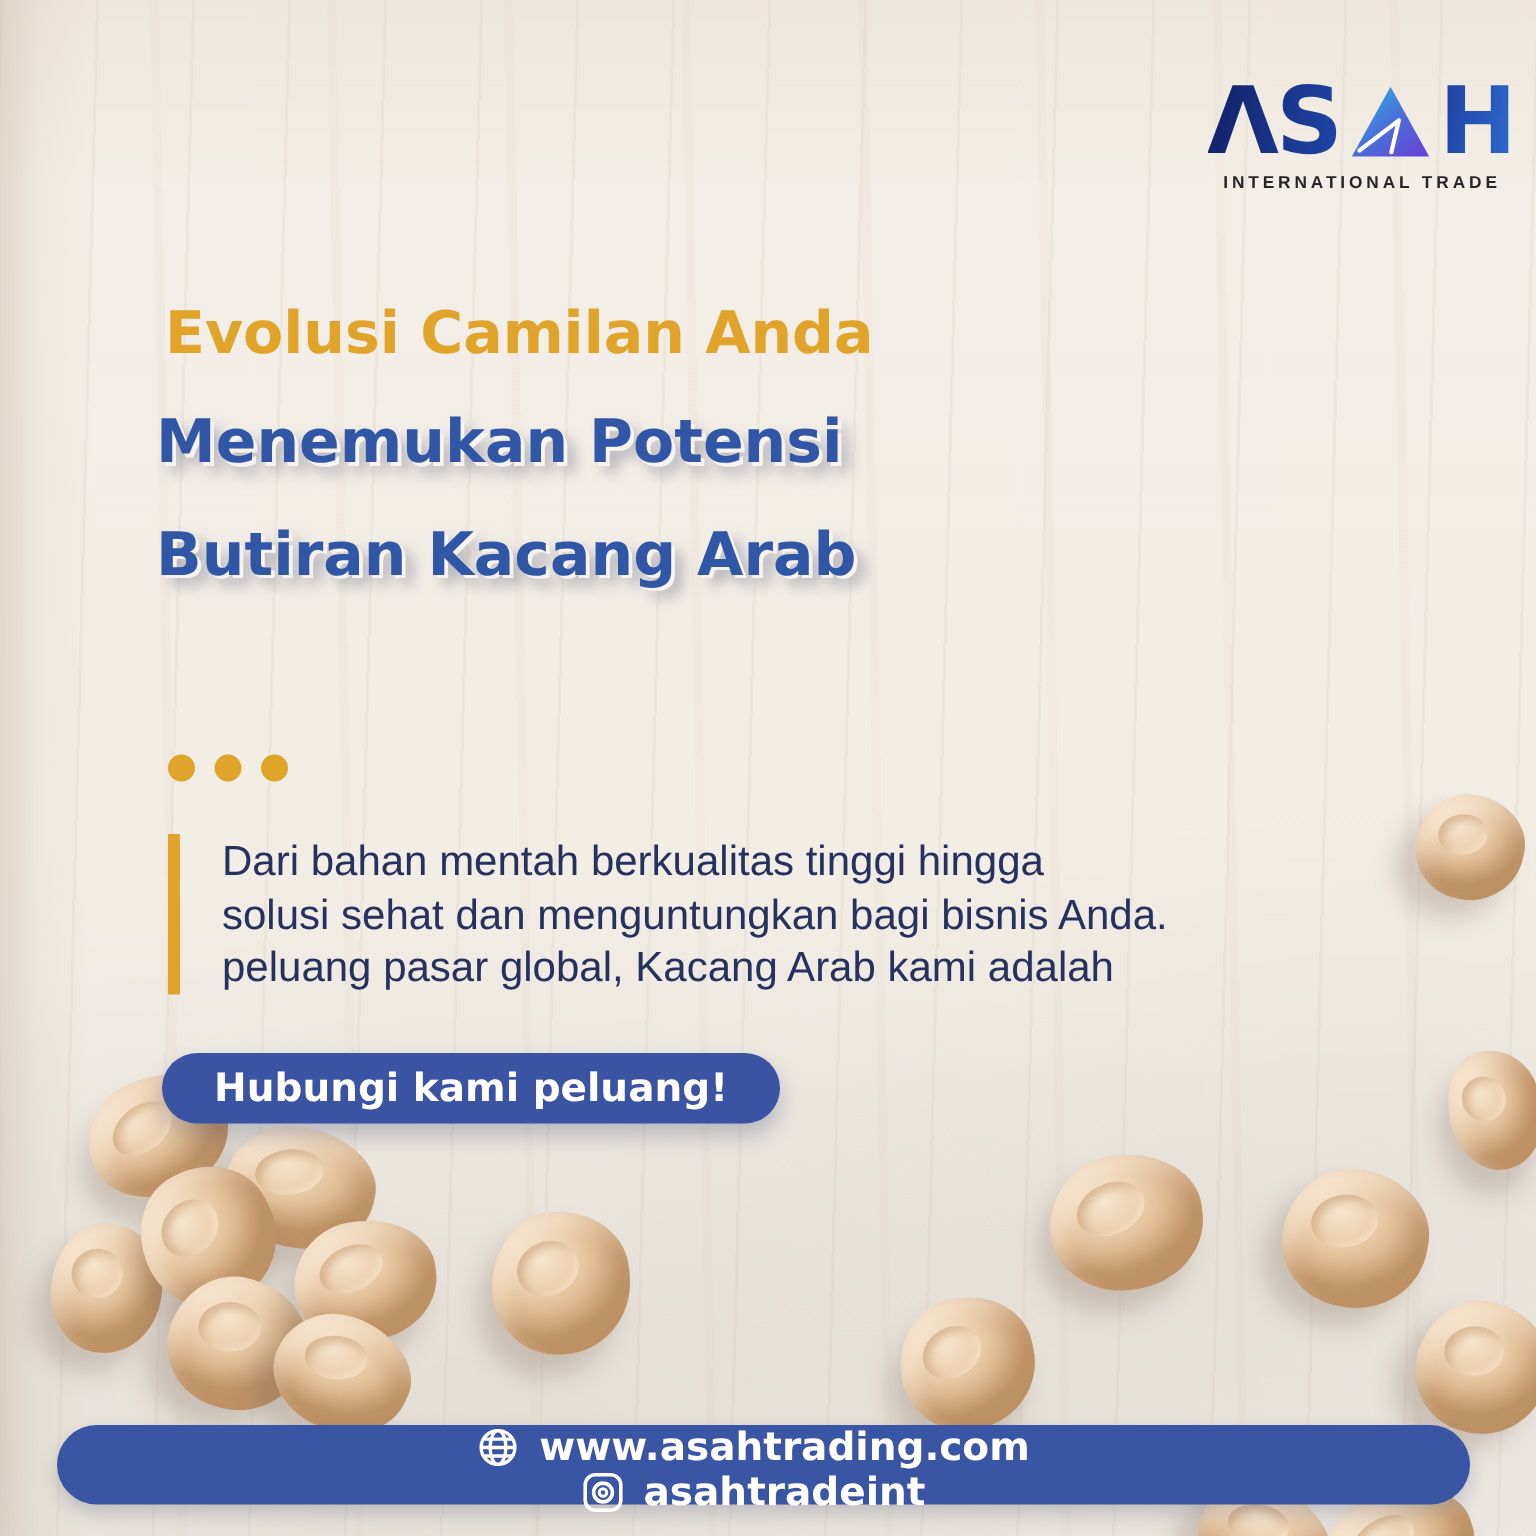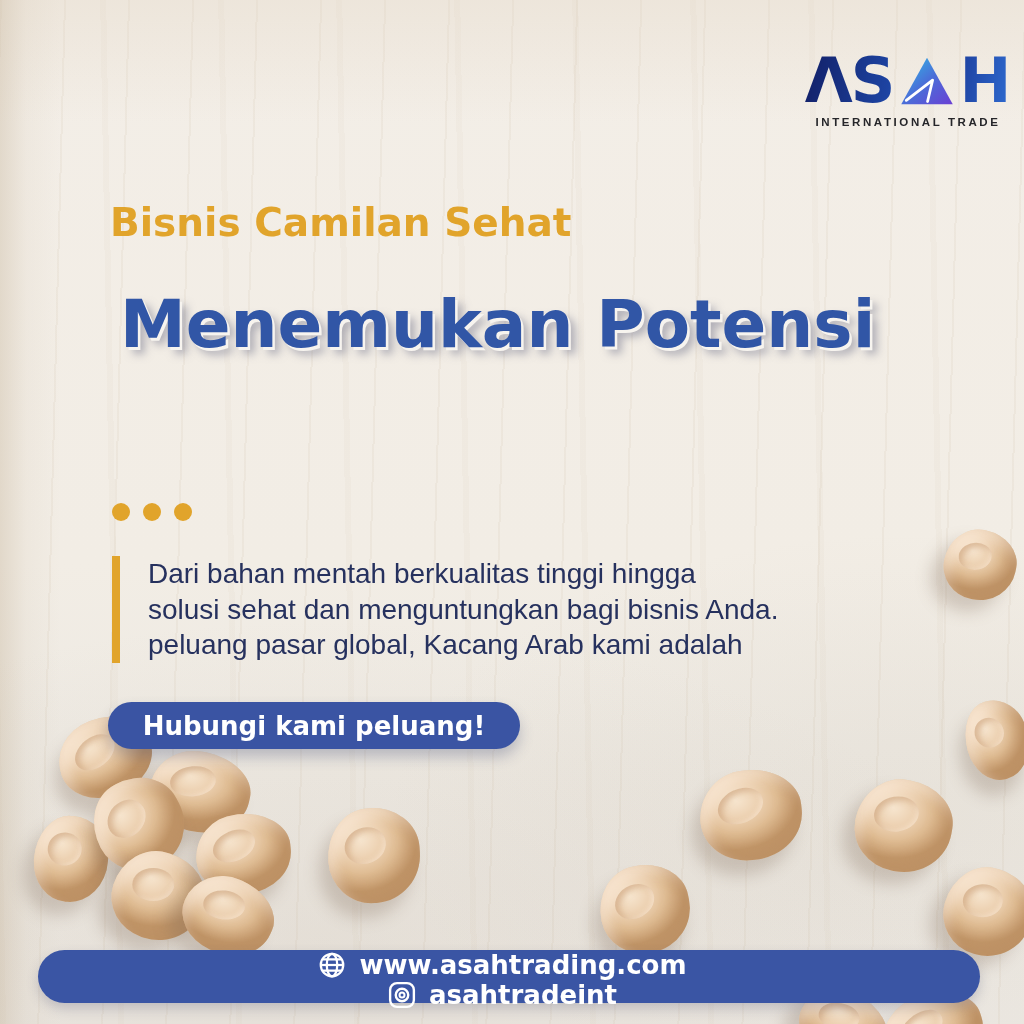--- a/index.html
+++ b/index.html
@@ -28,23 +28,23 @@
   .logo-word{display:flex;align-items:flex-end;justify-content:center;gap:2px;
     font-family:"DejaVu Sans",sans-serif;font-weight:bold;font-size:62px;line-height:58px;}
   .logo-p1{color:#1a2b7e;background:linear-gradient(100deg,#121f66,#1e47a8);-webkit-background-clip:text;background-clip:text;-webkit-text-fill-color:transparent;letter-spacing:-2px;}
   .logo-p2{color:#2356b8;background:linear-gradient(100deg,#1c3f9e,#2f6bd0);-webkit-background-clip:text;background-clip:text;-webkit-text-fill-color:transparent;}
   .logo-tri{width:58px;height:56px;margin:0 1px -1px 3px;}
   .logo-sub{margin-top:6px;font-size:11.5px;font-weight:bold;color:#26262a;letter-spacing:2.6px;white-space:nowrap;}
 
   
   .kicker{position:absolute;left:110px;top:200px;z-index:3;
     font-family:"DejaVu Sans",sans-serif;font-weight:bold;font-size:39px;color:#E1A42B;}
-  .headline{position:absolute;left:120px;top:258px;z-index:3;
-    font-family:"DejaVu Sans",sans-serif;font-weight:bold;font-size:66px;line-height:75px;color:#3156A6;
-    text-shadow:2.5px 2.5px 0 #f7f4ef, 7px 7px 9px rgba(110,112,135,0.50);margin-top:29px;}
+  .headline{position:absolute;left:104px;top:258px;z-index:3;
+    font-family:"DejaVu Sans",sans-serif;font-weight:bold;font-size:40px;line-height:75px;color:#3156A6;
+    text-shadow:2.5px 2.5px 0 #f7f4ef, 7px 7px 9px rgba(110,112,135,0.50);}
   .dots{position:absolute;left:112px;top:503px;z-index:3;display:flex;gap:13px;}
   .dot{width:18px;height:18px;border-radius:50%;background:#E1A42B;}
 
   
   .quote{position:absolute;left:112px;top:556px;z-index:3;display:flex;}
   .quote-bar{width:8px;height:107px;background:#E1A42B;flex:none;}
   .quote-text{margin-left:28px;font-size:28px;line-height:35.5px;color:#26315E;font-family:"Liberation Sans",sans-serif;}
 
   
   .cta{position:absolute;left:108px;top:702px;width:412px;height:47px;z-index:4;
@@ -107,24 +107,25 @@
           </linearGradient>
         </defs>
         <path d="M50 5 L96 88 L4 88 Z" fill="url(#triGrad)"></path>
         <path d="M13 81 L60 45 L51 83" fill="none" stroke="#ffffff" stroke-width="5" stroke-linejoin="round" stroke-linecap="round"></path>
       </svg>
       <span class="logo-p2">H</span>
     </div>
     <div class="logo-sub">INTERNATIONAL TRADE</div>
   </div>
 
-  <div class="kicker">Bisnis Camilan Sehat</div>
+  <div class="kicker">Evolusi Camilan Anda</div>
 
   <div class="headline">
     <div>Menemukan Potensi</div>
+    <div>Butiran Kacang Arab</div>
   </div>
 
   <div class="dots">
     <span class="dot"></span>
     <span class="dot"></span>
     <span class="dot"></span>
   </div>
 
   <div class="quote">
     <div class="quote-bar"></div>

